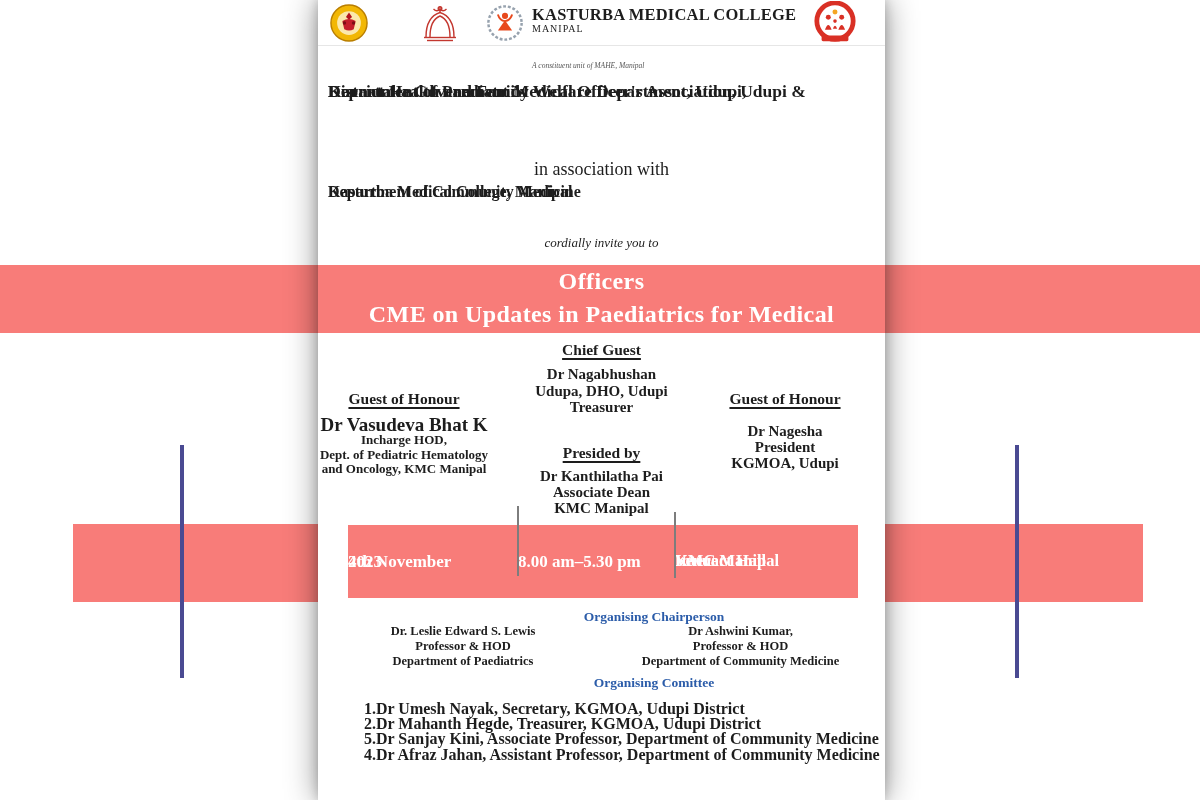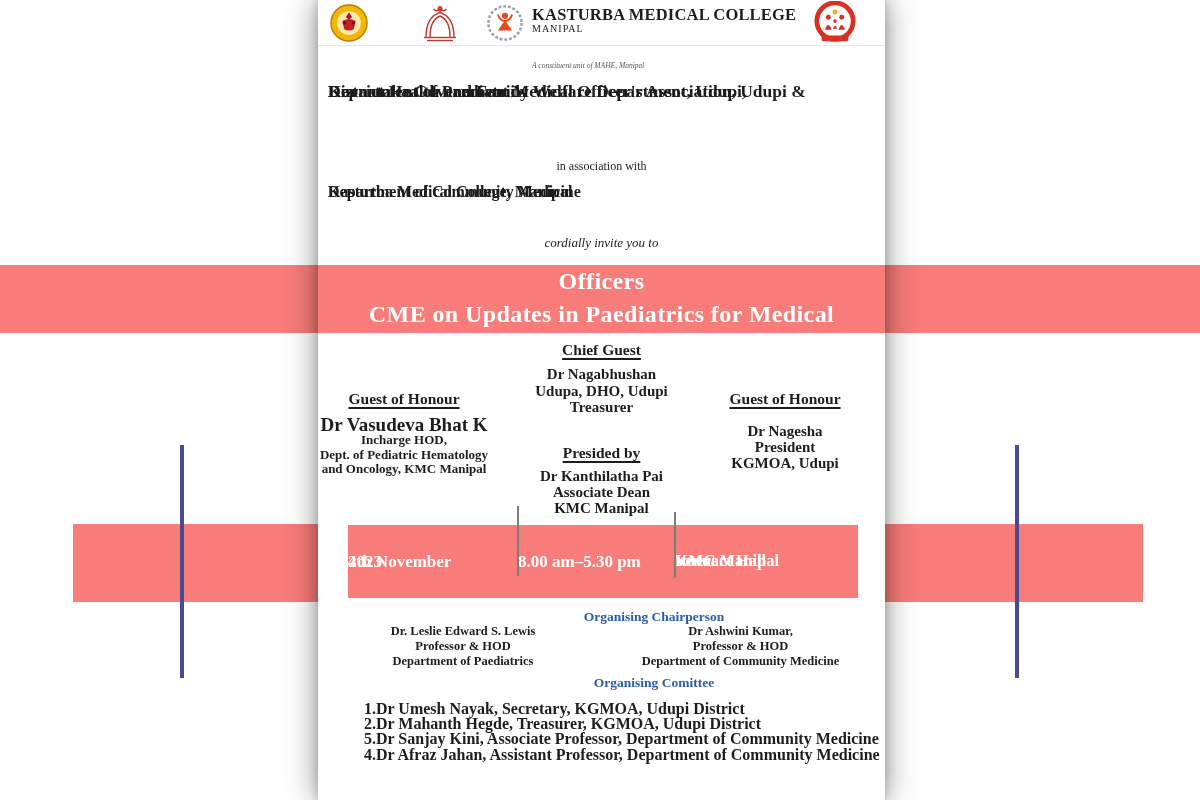--- a/index.html
+++ b/index.html
@@ -30,21 +30,21 @@
   .logo-kgmoa { left:100px; top:4px; width:44px; height:40px; }
   .kmc-block { left:168px; top:4px; width:280px; height:40px; }
   .kmc-circle { left:0; top:0; width:38px; height:38px; }
   .kmc-text { left:46px; top:1px; width:230px; height:40px; }
   .kmc-name { left:0; top:0; font-size:16.5px; font-weight:bold; letter-spacing:.2px; white-space:nowrap; }
   .kmc-place { left:0; top:18px; font-size:10px; letter-spacing:1px; color:#222; }
   .kmc-tag { left:0; top:30px; font-size:7.5px; font-style:italic; color:#555; white-space:nowrap;margin-top:26px; }
   .logo-nhm { left:494px; top:1px; width:46px; height:44px; }
   
   .intro-title { left:10px; top:80px; width:547px; text-align:center; font-size:17.5px; font-weight:bold; line-height:23.5px; }
-  .assoc { left:10px; top:159px; width:547px; text-align:center; font-size:12px; }
+  .assoc { left:10px; top:159px; width:547px; text-align:center; font-size:18px; }
   .dept { left:10px; top:180px; width:547px; text-align:center; font-size:16px; font-weight:bold; line-height:23px; }
   .invite { left:10px; top:235px; width:547px; text-align:center; font-size:13px; font-style:italic; }
   
   .cme-band { left:0; top:265px; width:567px; height:68px; background:var(--salmon,#F87C79); color:#fff;
     text-align:center; font-size:24px; font-weight:bold; line-height:33px; letter-spacing:.4px; }
   .cme-band div { position:static; }
   
   .guest-heading { position:static; display:inline-block; font-size:15.5px; font-weight:bold;
     text-decoration:underline; text-decoration-thickness:1.5px; text-underline-offset:3px; }
   .gblock { text-align:center; }

